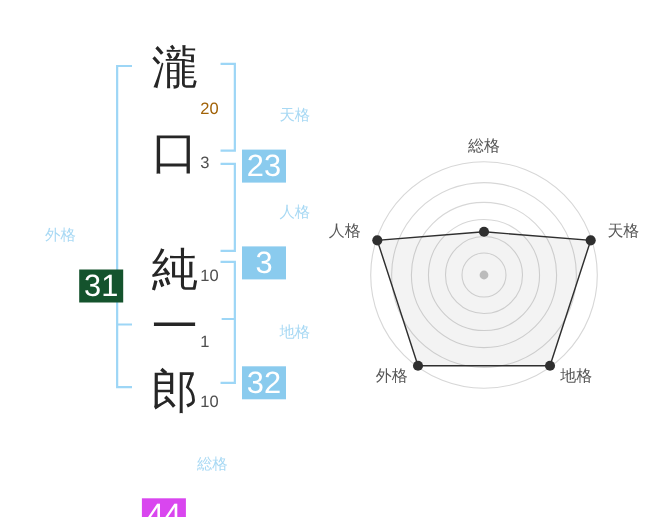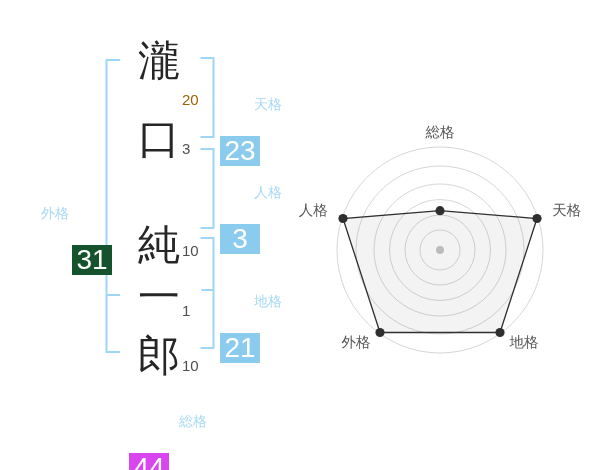--- a/index.html
+++ b/index.html
@@ -49,21 +49,21 @@
     <path d="M200.5 58 H213.5 V137 H200.5" fill="none" stroke-width="2" stroke="#9DD6F6"></path>
     <path d="M200.5 149 H213.5 V228 H200.5" fill="none" stroke-width="2" stroke="#9DD6F6"></path>
     <path d="M200.5 238 H213.5 V348 H200.5 M213.5 290 H201.5" fill="none" stroke-width="2" stroke="#9DD6F6"></path>
   </svg>
 
   <div id="kaku-layer">
       <div class="kaku-box" style="left: 220px; top: 88px; background: rgb(138, 203, 238);">23</div>
       <div class="kaku-label" style="left: 254px; top: 96px; color: rgb(168, 217, 244);">天格</div>
       <div class="kaku-box" style="left: 220px; top: 176px; background: rgb(138, 203, 238);">3</div>
       <div class="kaku-label" style="left: 254px; top: 184px; color: rgb(168, 217, 244);">人格</div>
-      <div class="kaku-box" style="left: 220px; top: 285px; background: rgb(138, 203, 238);">21</div>
+      <div class="kaku-box" style="left: 220px; top: 285px; background: rgb(138, 203, 238);">32</div>
       <div class="kaku-label" style="left: 254px; top: 293px; color: rgb(168, 217, 244);">地格</div>
       <div class="kaku-box" style="left: 72px; top: 197px; background: #14532d;">31</div>
       <div class="kaku-label" style="left: 24px; top: 205px; color: rgb(168, 217, 244); width: 45px; text-align: right;">外格</div>
       <div class="kaku-box" style="left: 129px; top: 405px; background: #d946ef;">44</div>
       <div class="kaku-label" style="left: 179px; top: 413px; color: rgb(168, 217, 244);">総格</div>
     </div>
 
   <svg id="radar" width="600" height="470" viewBox="0 0 600 470">
       <circle cx="440" cy="250" r="20" fill="none" stroke="#D7D7D7" stroke-width="1"></circle>
       <circle cx="440" cy="250" r="35" fill="none" stroke="#D7D7D7" stroke-width="1"></circle>

